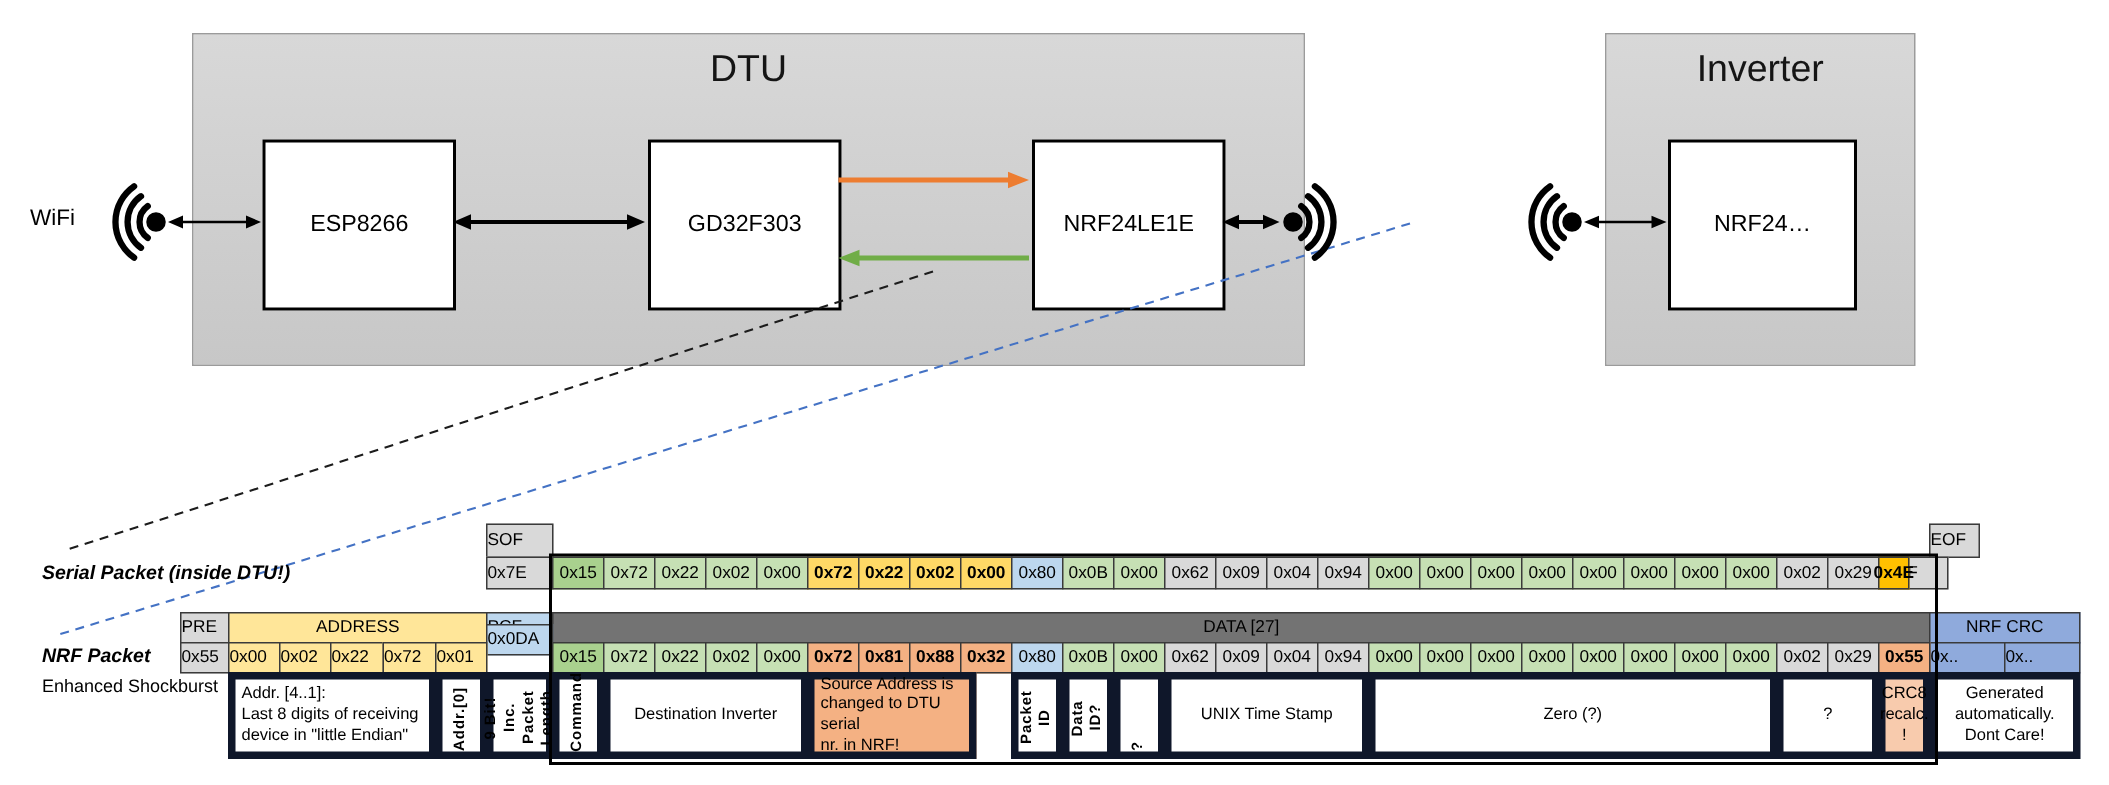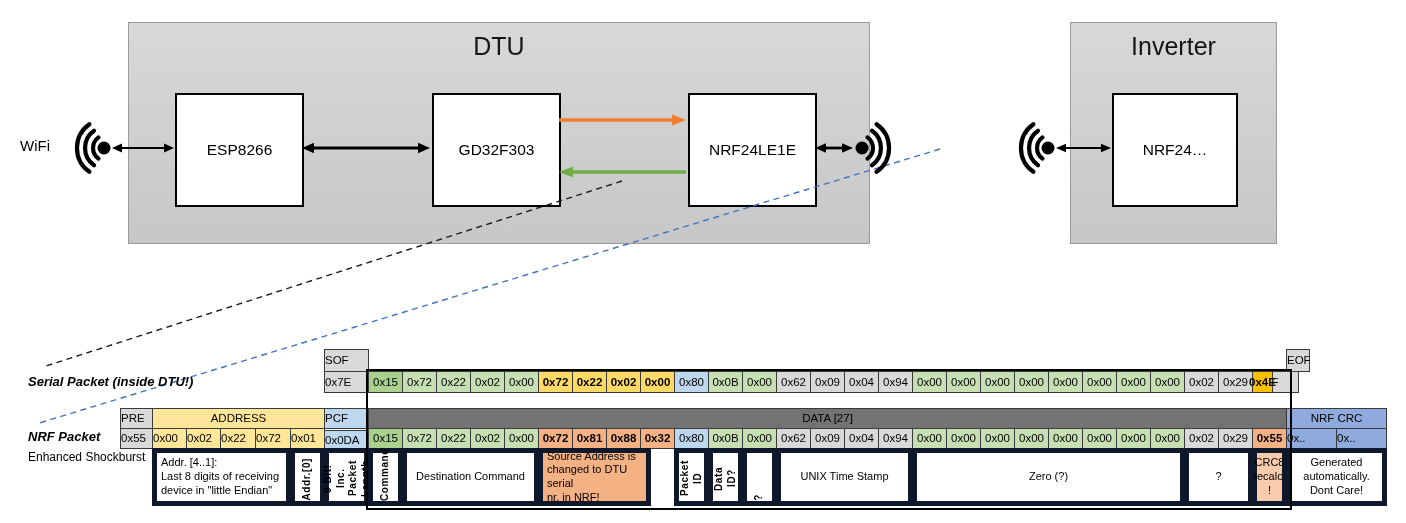--- a/index.html
+++ b/index.html
@@ -126,31 +126,31 @@
       <polygon points="1111,148 1101,143.8 1101,152.2" stroke="none"></polygon>
     </g>
   </svg>
 
   <div class="lbl bi" style="left:28px;top:374px;">Serial Packet (inside DTU!)</div>
   <div class="lbl bi" style="left:28px;top:429px;">NRF Packet</div>
   <div class="lbl" style="left:28px;top:450px;font-size:12px;">Enhanced Shockburst</div>
 
   <div class="cell bg-gray hleft" style="left:324px;top:349px;width:45px;height:23px;">SOF</div>
   <div class="cell bg-gray hleft" style="left:324px;top:371px;width:45px;height:22px;">0x7E</div>
-  <div class="cell bg-gray hleft" style="left:1286px;top:349px;width:24px;height:23px;">EOF</div>
+  <div class="cell bg-gray hleft" style="left:1286px;top:349px;width:34px;height:23px;">EOF</div>
   <div class="cell bg-gray hleft" style="left:1252px;top:371px;width:47px;height:22px;">0x7F</div>
 
   <div class="cell bg-gray hleft" style="left:120px;top:408px;width:33px;height:21px;">PRE</div>
   <div class="cell bg-yellow" style="left:152px;top:408px;width:173px;height:21px;">ADDRESS</div>
   <div class="cell bg-blue hleft" style="left:324px;top:408px;width:45px;height:21px;">PCF</div>
   <div class="cell bg-hgray" style="left:368px;top:408px;width:919px;height:21px;">DATA [27]</div>
   <div class="cell bg-crcblue" style="left:1286px;top:408px;width:101px;height:21px;">NRF CRC</div>
 
   <div class="cell bg-gray hleft" style="left:120px;top:428px;width:33px;height:21px;">0x55</div>
-  <div class="cell bg-blue hleft" style="left:324px;top:430px;width:45px;height:21px;">0x0DA</div>
+  <div class="cell bg-blue hleft" style="left:324px;top:416px;width:45px;height:21px;">0x0DA</div>
   <div class="cell bg-crcblue hleft" style="left:1286px;top:428px;width:51px;height:21px;">0x..</div>
   <div class="cell bg-crcblue hleft" style="left:1336px;top:428px;width:51px;height:21px;">0x..</div>
 
   <div id="generated-cells">
       <div class="cell bg-dgreen" style="left: 368px; top: 371px; width: 35px; height: 22px;">0x15</div>
       <div class="cell bg-lgreen" style="left: 402px; top: 371px; width: 35px; height: 22px;">0x72</div>
       <div class="cell bg-lgreen" style="left: 436px; top: 371px; width: 35px; height: 22px;">0x22</div>
       <div class="cell bg-lgreen" style="left: 470px; top: 371px; width: 35px; height: 22px;">0x02</div>
       <div class="cell bg-lgreen" style="left: 504px; top: 371px; width: 35px; height: 22px;">0x00</div>
       <div class="cell bg-yellow2 bold" style="left: 538px; top: 371px; width: 35px; height: 22px;">0x72</div>
@@ -208,21 +208,21 @@
       <div class="cell bg-gray" style="left: 1218px; top: 428px; width: 35px; height: 21px;">0x29</div>
       <div class="cell bg-salmon bold" style="left: 1252px; top: 428px; width: 35px; height: 21px;">0x55</div>
       <div class="cell annot bg-white aleft" style="left: 152px; top: 448px; width: 139px; height: 58px;"><span>Addr. [4..1]:
 Last 8 digits of receiving
 device in "little Endian"</span></div>
       <div class="cell annot bg-white vert" style="left: 290px; top: 448px; width: 35px; height: 58px;"><span>Addr.[0]</span></div>
       <div class="cell annot bg-white vert" style="left: 324px; top: 448px; width: 45px; height: 58px;"><span>9 Bit!
 Inc. Packet
 Length</span></div>
       <div class="cell annot bg-white vert" style="left: 368px; top: 448px; width: 35px; height: 58px;"><span>Command</span></div>
-      <div class="cell annot bg-white" style="left: 402px; top: 448px; width: 137px; height: 58px;"><span>Destination Command</span></div>
+      <div class="cell annot bg-white" style="left: 402px; top: 448px; width: 137px; height: 58px;"><span>Destination Inverter</span></div>
       <div class="cell annot bg-salmon aleft" style="left: 538px; top: 448px; width: 113px; height: 58px;"><span>Source Address is
 changed to DTU serial
 nr. in NRF!</span></div>
       <div class="cell annot bg-white vert" style="left: 674px; top: 448px; width: 35px; height: 58px;"><span>Packet ID</span></div>
       <div class="cell annot bg-white vert" style="left: 708px; top: 448px; width: 35px; height: 58px;"><span>Data ID?</span></div>
       <div class="cell annot bg-white vert" style="left: 742px; top: 448px; width: 35px; height: 58px;"><span>?</span></div>
       <div class="cell annot bg-white" style="left: 776px; top: 448px; width: 137px; height: 58px;"><span>UNIX Time Stamp</span></div>
       <div class="cell annot bg-white" style="left: 912px; top: 448px; width: 273px; height: 58px;"><span>Zero (?)</span></div>
       <div class="cell annot bg-white" style="left: 1184px; top: 448px; width: 69px; height: 58px;"><span>?</span></div>
       <div class="cell annot bg-lsalmon" style="left: 1252px; top: 448px; width: 35px; height: 58px;"><span>CRC8

